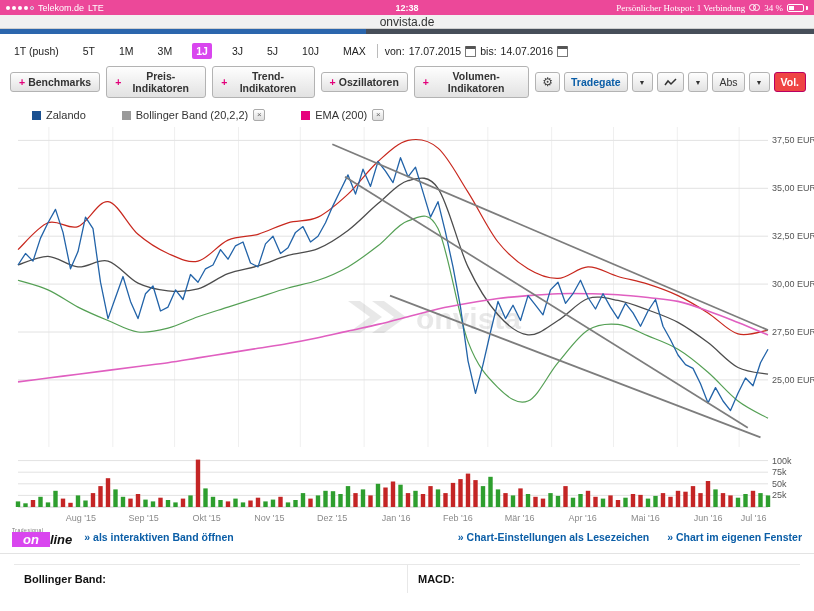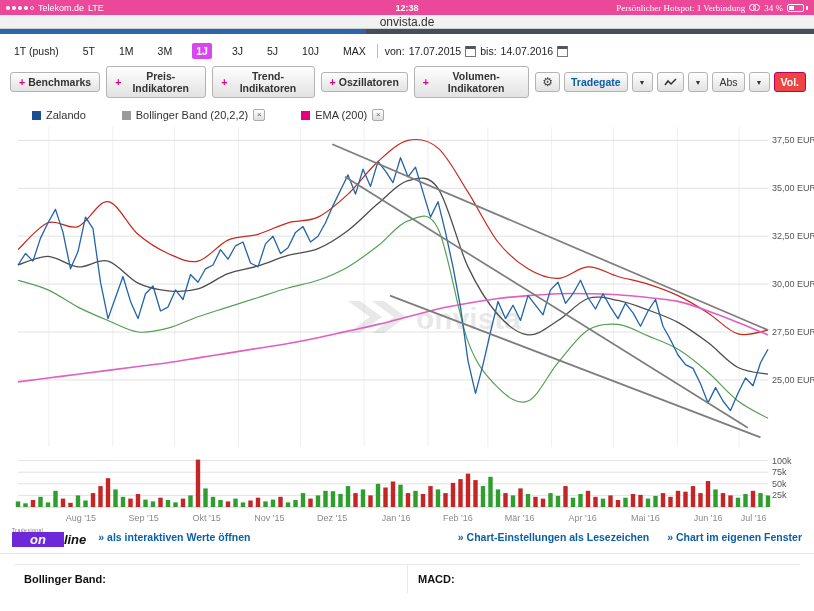--- a/index.html
+++ b/index.html
@@ -57,21 +57,21 @@
   .legend-close { width:12px; height:12px; border:1px solid #aaa; border-radius:2px; background:linear-gradient(#fff,#ddd); font-size:8px; line-height:10px; text-align:center; color:#666; margin-left:5px; cursor:pointer; }
 
   .chart-wrap { position:relative; }
   svg text { font-family:"Liberation Sans", sans-serif; }
 
   
   .footer-row { display:flex; align-items:center; padding:1px 12px 3px; gap:12px; font-size:10.5px; }
   .logo-wrap { display:flex; flex-direction:column; line-height:1; }
   .logo-sup { font-size:5px; color:#777; letter-spacing:0.5px; }
   .logo-main { font-size:13px; font-weight:bold; color:#111; font-style:italic; }
-  .logo-on { background:#6d28d9; color:#fff; padding:0 18px; }
+  .logo-on { background:#d946ef; color:#fff; padding:0 11px; }
   .flink { color:#0b5ea7; font-weight:bold; cursor:pointer; text-decoration:none; }
   .footer-right { margin-left:auto; display:flex; gap:18px; }
 
   
   .explain { border-top:1px solid #e3e3e3; margin-top:4px; padding:10px 14px 0; }
   .explain h2 { font-size:13px; color:#0b5ea7; margin:0 0 14px 8px; }
   .panel { display:flex; }
   .cell { width:50%; font-size:11px; font-weight:bold; color:#111; padding:8px 10px; border-top:1px solid #e8e8e8; }
   .cell + .cell { border-left:1px solid #e8e8e8; }
 </style>
@@ -370,21 +370,21 @@
         <text x="708.2" y="396" font-size="9" fill="#8a8a8a" text-anchor="middle">Jun '16</text>
         <text x="753.6" y="396" font-size="9" fill="#8a8a8a" text-anchor="middle">Jul '16</text>
       </svg>
     </div>
 
   <div class="footer-row">
     <div class="logo-wrap">
       <span class="logo-sup">Tradesignal</span>
       <span class="logo-main"><span class="logo-on">on</span><span>line</span></span>
     </div>
-    <a class="flink">» als interaktiven Werte öffnen</a>
+    <a class="flink">» als interaktiven Band öffnen</a>
     <div class="footer-right">
       <a class="flink">» Chart-Einstellungen als Lesezeichen</a>
       <a class="flink">» Chart im eigenen Fenster</a>
     </div>
   </div>
 
   <div class="explain">
     <div class="panel">
       <div class="cell">Bollinger Band:</div>
       <div class="cell">MACD:</div>

